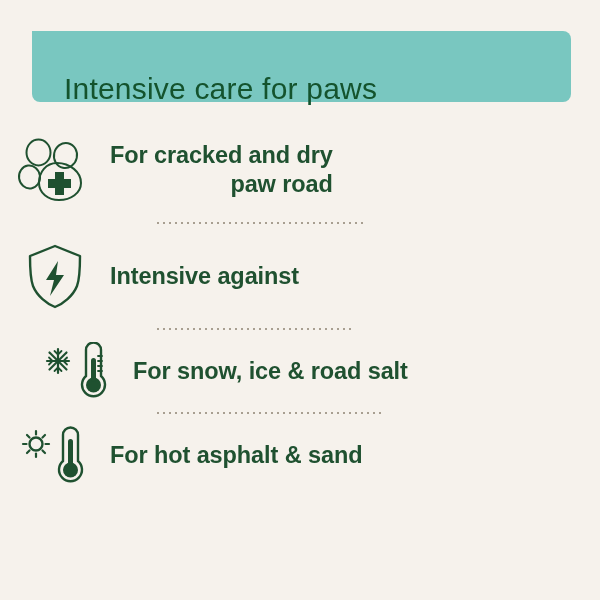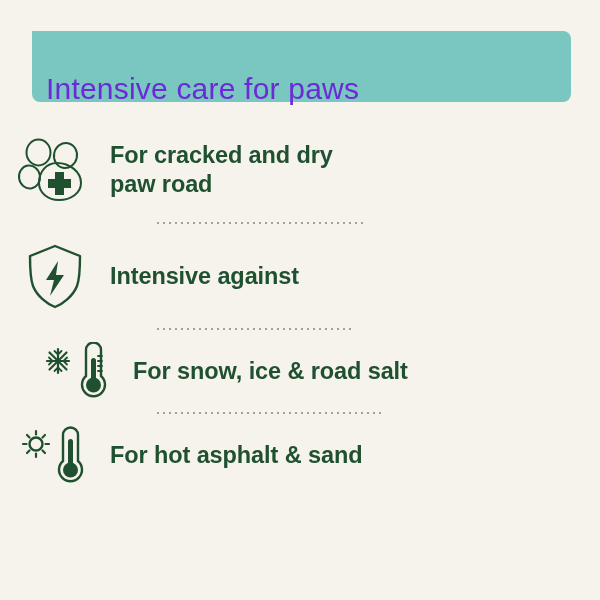--- a/index.html
+++ b/index.html
@@ -26,25 +26,25 @@
     left: 32px;
     top: 31px;
     width: 539px;
     height: 71px;
     background: #79c7c0;
     border-radius: 0 8px 8px 8px;
     display: flex;
     align-items: center;
   }
   .banner-title {
-    color: #6d28d9;
+    color: #14532d;
     font-size: 30px;
     font-weight: 400;
     letter-spacing: 0.2px;
-    padding-left: 14px;
+    padding-left: 32px;
     line-height: 1.1;
     white-space: nowrap;
     margin-top: 44px;
   }
 
   
   .features {
     position: absolute;
     left: 0;
     top: 118px;
@@ -67,21 +67,21 @@
   }
   .feature-text {
     color: #1f5130;
     font-size: 23.5px;
     font-weight: bold;
     line-height: 1.22;
     letter-spacing: -0.1px;
   }
 
   
-  .row-1 { min-height: 104px; }
+  .row-1 { min-height: 104px; text-align: right; }
   .row-2 { min-height: 104px; }
   .row-3 { min-height: 82px; padding-left: 23px; }
   .row-4 { min-height: 82px; }
 
   
   .divider-wrap {
     display: flex;
   }
   .divider-spacer {
     width: 155px;

